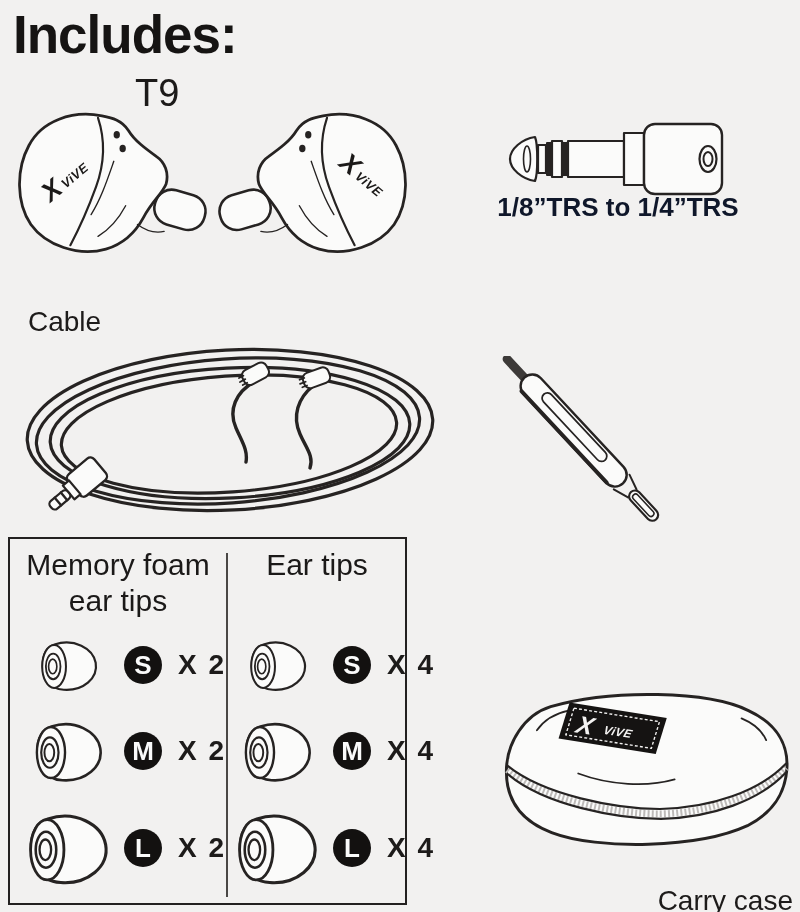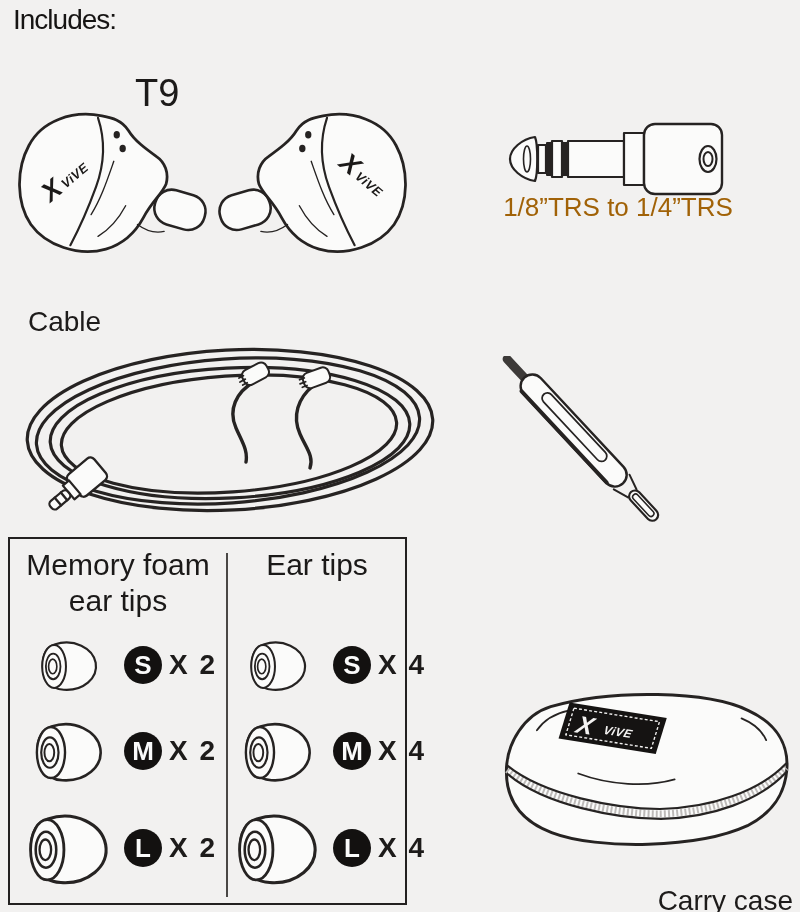--- a/index.html
+++ b/index.html
@@ -1,44 +1,44 @@
 <!DOCTYPE html>
 <html><head>
 <meta charset="utf-8">
 <style>
   html,body{margin:0;padding:0;}
   body{font-family:"Liberation Sans", sans-serif;}
   .page{position:relative;width:800px;height:912px;background:#f2f1f0;overflow:hidden;color:#242120;}
   .abs{position:absolute;}
-  .page-title{font-size:28px;font-weight:normal;letter-spacing:-1px;color:#161413;}
+  .page-title{font-size:53px;font-weight:bold;letter-spacing:-1px;color:#161413;}
   .model-label{font-size:38px;font-weight:normal;color:#1c1a19;}
   .caption{font-size:28px;font-weight:400;color:#1d1b1a;}
   .caption-center{text-align:center;}
-  .adapter-caption{font-size:26px;line-height:31px;font-weight:400;text-align:center;color:#a16207;}
+  .adapter-caption{font-size:26px;line-height:31px;font-weight:700;text-align:center;color:#0f172a;}
   svg{display:block;}
   .ink-line{stroke:#262322;fill:none;stroke-linecap:round;stroke-linejoin:round;}
   .ink-fill{fill:#262322;stroke:none;}
   .body-fill{fill:#fbfbfa;stroke:#262322;stroke-linejoin:round;}
 
   
   .tips-box{position:absolute;left:8px;top:537px;width:395px;height:364px;border:2.5px solid #232120;}
   .tips-divider{position:absolute;left:216px;top:14px;width:2px;height:344px;background:#4a4745;}
   .tips-col{position:absolute;top:0;height:100%;}
   .col-left{left:0;width:216px;}
   .col-right{left:219px;width:176px;}
   .tips-header{position:absolute;top:8px;left:0;width:100%;text-align:center;font-size:30px;line-height:36px;font-weight:400;color:#1b1918;}
   .tip-row{position:absolute;display:flex;align-items:center;}
   .col-left .tip-row{left:14px;}
   .col-right .tip-row{left:4px;}
   .row-s{top:96px;height:60px;}
   .row-m{top:176px;height:72px;}
   .row-l{top:264px;height:90px;}
   .tip-slot{width:94px;display:flex;justify-content:center;align-items:center;flex:0 0 auto;}
   .size-badge{width:38px;height:38px;border-radius:50%;background:#131110;color:#fafafa;display:flex;align-items:center;justify-content:center;font-size:26px;font-weight:bold;flex:0 0 auto;margin-left:6px;}
-  .count-label{font-size:28px;font-weight:600;margin-left:7px;letter-spacing:2px;white-space:nowrap;color:#1d1b1a;}
+  .count-label{font-size:28px;font-weight:600;margin-left:16px;letter-spacing:2px;white-space:nowrap;color:#1d1b1a;}
 
   .logo-x{font-size:27px;font-weight:bold;font-style:italic;fill:#1b1918;}
   .logo-v{font-size:13px;font-weight:bold;font-style:italic;fill:#1b1918;letter-spacing:0.5px;}
   .patch-x{font-size:25px;font-weight:bold;font-style:italic;fill:#f4f3f2;}
   .patch-v{font-size:12px;font-weight:bold;font-style:italic;fill:#f4f3f2;letter-spacing:0.5px;}
 </style>
 </head>
 <body>
 
 <div class="page">

